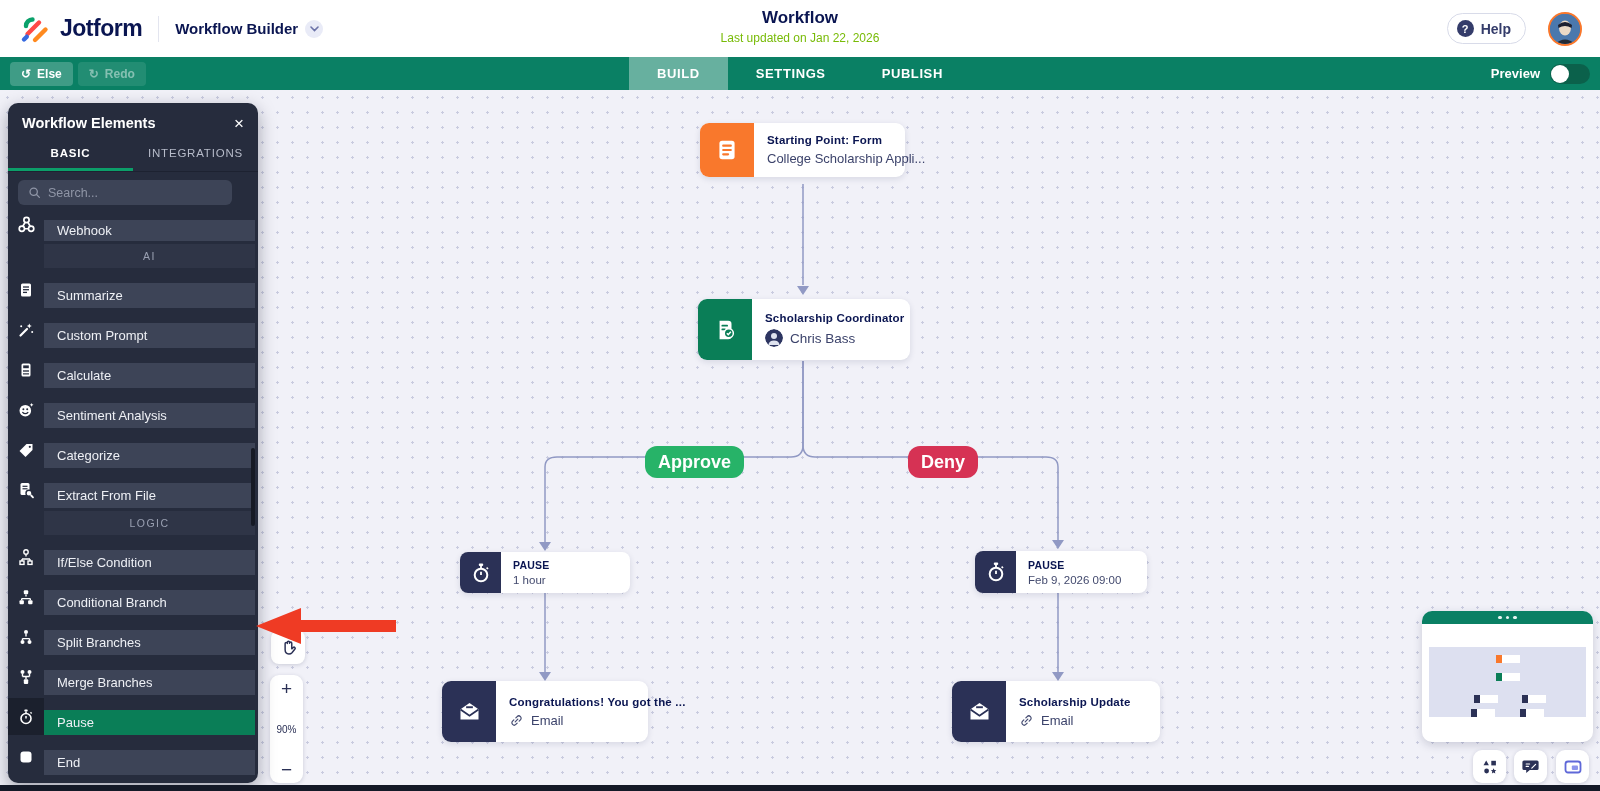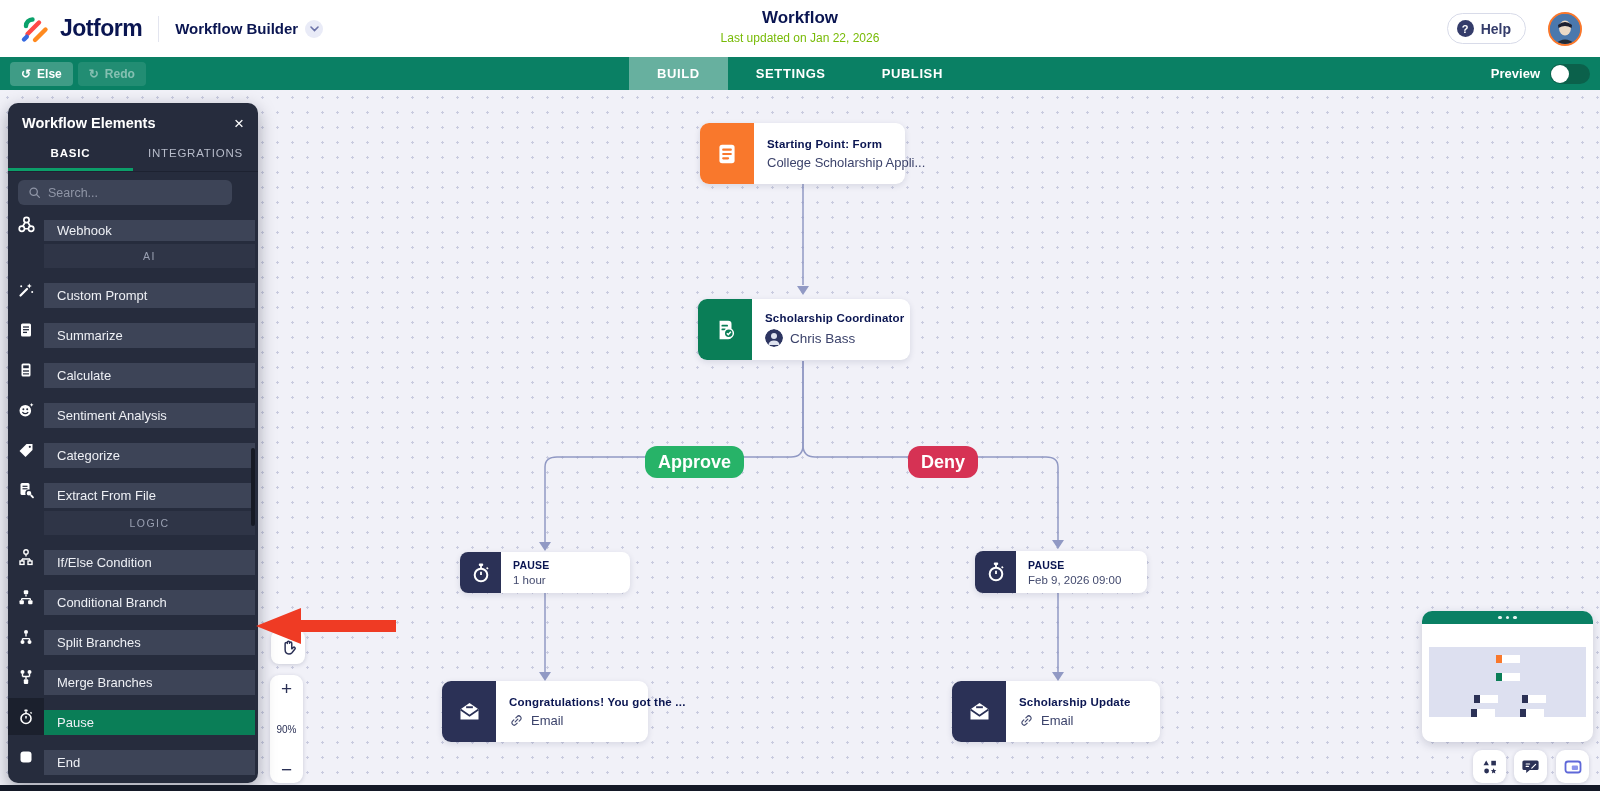--- a/index.html
+++ b/index.html
@@ -117,21 +117,21 @@
     </g>
     <g fill="#9199c4">
       <polygon points="797,196 809,196 803,205"></polygon>
       <polygon points="539,452 551,452 545,461"></polygon>
       <polygon points="1052,450 1064,450 1058,459"></polygon>
       <polygon points="539,582 551,582 545,591"></polygon>
       <polygon points="1052,582 1064,582 1058,591"></polygon>
     </g>
   </svg>
 
-  <div class="node" style="left:700px; top:33px; width:205px; height:61px;">
+  <div class="node" style="left:700px; top:33px; width:205px; height:54px;">
     <div class="node-icon" style="background:#f9782c;">
       <svg width="26" height="26" viewBox="0 0 24 24">
           <rect x="5" y="3.5" width="14" height="17" rx="2.5" fill="#fff"></rect>
           <g stroke="#f9782c" stroke-width="2" stroke-linecap="round">
             <line x1="8.5" y1="8" x2="15.5" y2="8"></line>
             <line x1="8.5" y1="12" x2="15.5" y2="12"></line>
             <line x1="8.5" y1="16" x2="13" y2="16"></line>
           </g>
         </svg>
     </div>
@@ -430,40 +430,40 @@
     </div>
 
     <div class="psection">
       <span class="picon"></span>
       <span class="plabel">AI</span>
     </div>
 
     <div class="prow">
       <span class="picon">
           <svg width="18" height="18" viewBox="0 0 18 18">
-            <line x1="3.5" y1="14.5" x2="10" y2="8" stroke="#fff" stroke-width="2.2" stroke-linecap="round"></line>
-            <path d="M12.3 2.5 l.8 1.7 1.7 .8 -1.7 .8 -.8 1.7 -.8 -1.7 -1.7 -.8 1.7 -.8 z" fill="#fff"></path>
-            <circle cx="15.2" cy="11" r="1" fill="#fff"></circle>
-            <circle cx="4.2" cy="5.2" r="1" fill="#fff"></circle>
-          </svg>
-        </span>
-      <span class="plabel">Custom Prompt</span>
-    </div>
-    <div class="prow">
-      <span class="picon">
-          <svg width="18" height="18" viewBox="0 0 18 18">
             <rect x="4" y="2.5" width="10" height="13" rx="1.5" fill="#fff"></rect>
             <g stroke="#262c3d" stroke-width="1.3">
               <line x1="6" y1="6" x2="12" y2="6"></line>
               <line x1="6" y1="8.7" x2="12" y2="8.7"></line>
               <line x1="6" y1="11.4" x2="10" y2="11.4"></line>
             </g>
           </svg>
         </span>
       <span class="plabel">Summarize</span>
+    </div>
+    <div class="prow">
+      <span class="picon">
+          <svg width="18" height="18" viewBox="0 0 18 18">
+            <line x1="3.5" y1="14.5" x2="10" y2="8" stroke="#fff" stroke-width="2.2" stroke-linecap="round"></line>
+            <path d="M12.3 2.5 l.8 1.7 1.7 .8 -1.7 .8 -.8 1.7 -.8 -1.7 -1.7 -.8 1.7 -.8 z" fill="#fff"></path>
+            <circle cx="15.2" cy="11" r="1" fill="#fff"></circle>
+            <circle cx="4.2" cy="5.2" r="1" fill="#fff"></circle>
+          </svg>
+        </span>
+      <span class="plabel">Custom Prompt</span>
     </div>
     <div class="prow">
       <span class="picon">
           <svg width="18" height="18" viewBox="0 0 18 18">
             <rect x="4.5" y="2.5" width="9" height="13" rx="1.5" fill="#fff"></rect>
             <rect x="6.2" y="4.4" width="5.6" height="2.8" fill="#262c3d"></rect>
             <g fill="#262c3d">
               <circle cx="7" cy="10" r=".9"></circle>
               <circle cx="9" cy="10" r=".9"></circle>
               <circle cx="11" cy="10" r=".9"></circle>

